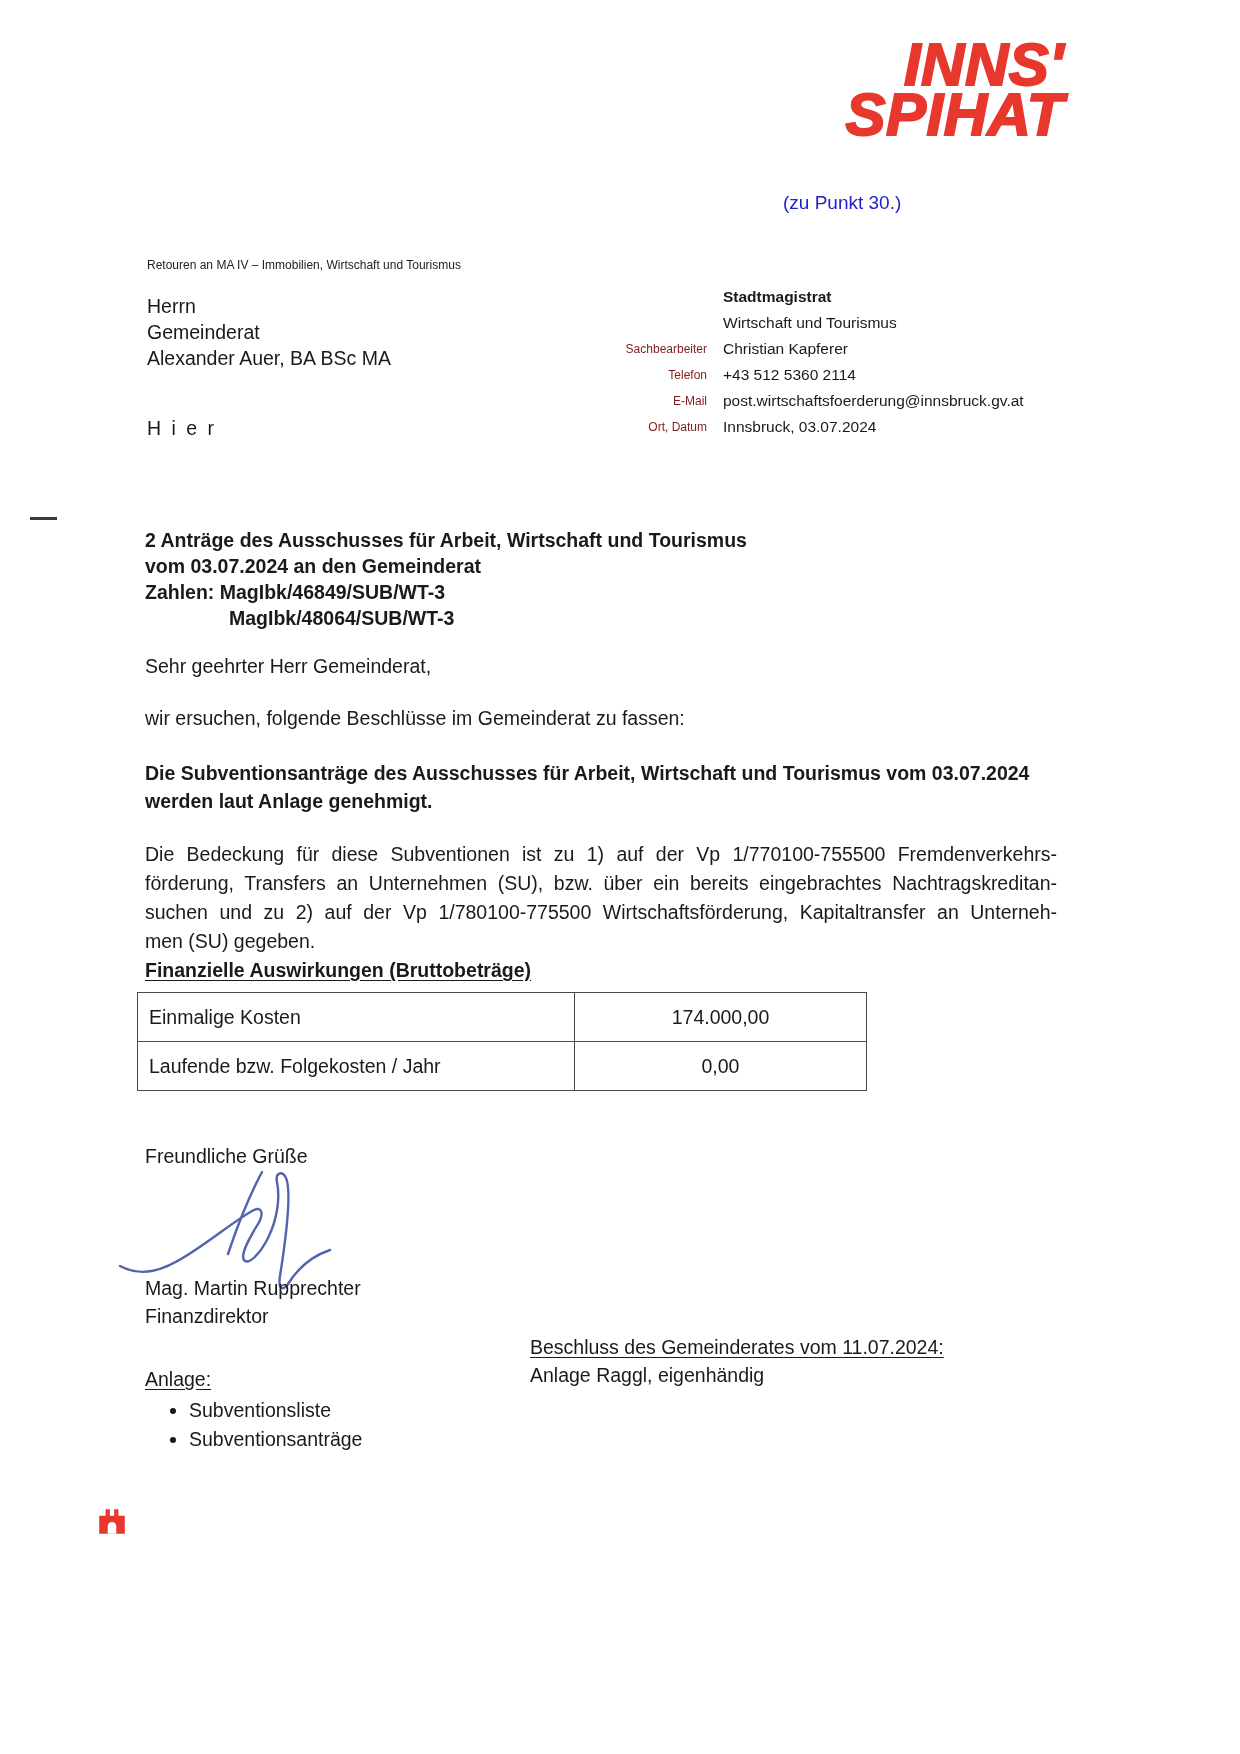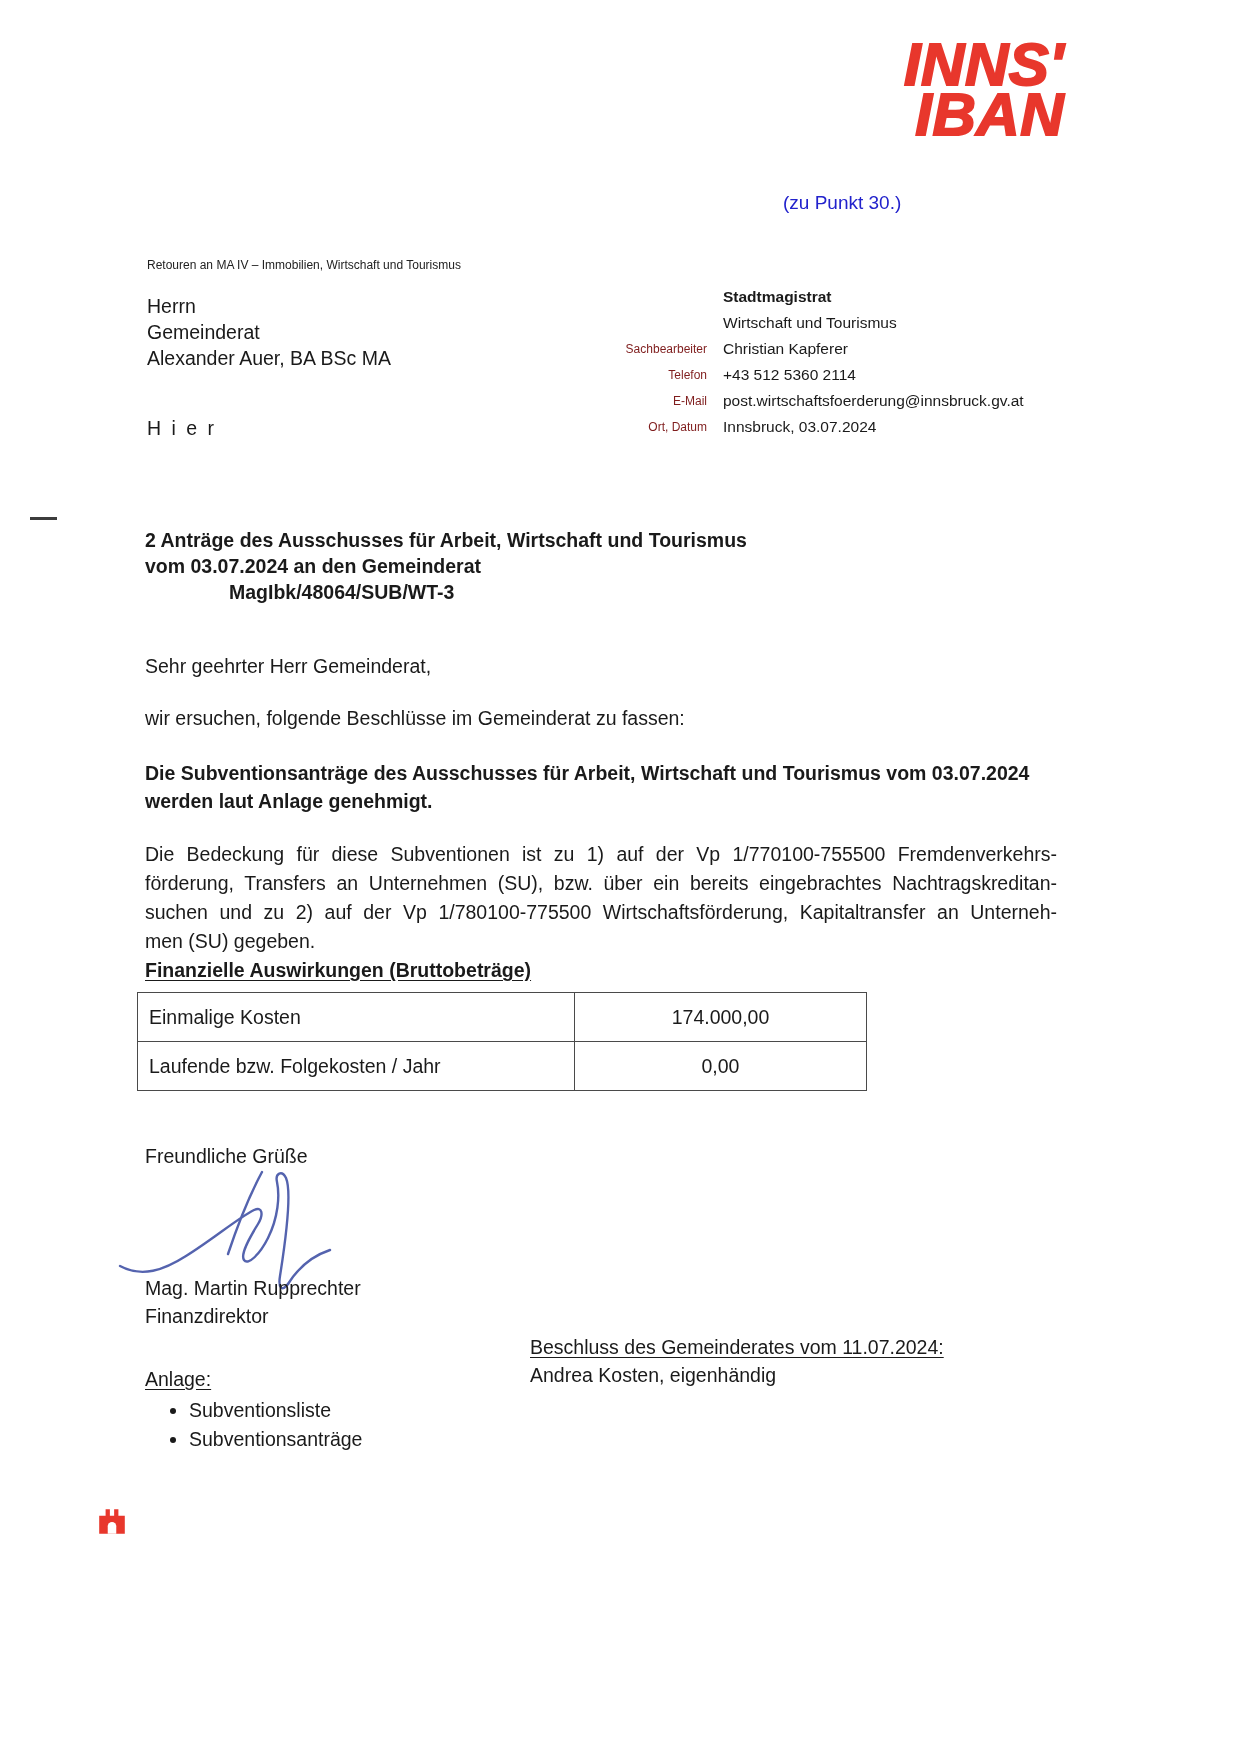--- a/index.html
+++ b/index.html
@@ -203,21 +203,21 @@
     color: #1c1c1c;
   }
 </style>
 </head>
 <body>
 
 <div class="page">
 
   <div class="logo">
     <div>INNS'</div>
-    <div>IBAN</div>
+    <div>SPIHAT</div>
   </div>
 
   <div class="ref-note">(zu Punkt 30.)</div>
 
   <div class="return-address">Retouren an MA IV – Immobilien, Wirtschaft und Tourismus</div>
 
   <div class="recipient">
     <div>Herrn</div>
     <div>Gemeinderat</div>
     <div>Alexander Auer, BA BSc MA</div>
@@ -242,20 +242,21 @@
 
     <div class="lbl">Ort, Datum</div>
     <div class="val">Innsbruck, 03.07.2024</div>
   </div>
 
   <div class="fold-mark"></div>
 
   <div class="subject">
     <div>2 Anträge des Ausschusses für Arbeit, Wirtschaft und Tourismus</div>
     <div>vom 03.07.2024 an den Gemeinderat</div>
+    <div>Zahlen: MagIbk/46849/SUB/WT-3</div>
     <div class="indent">MagIbk/48064/SUB/WT-3</div>
   </div>
 
   <div class="salutation">Sehr geehrter Herr Gemeinderat,</div>
   <div class="request">wir ersuchen, folgende Beschlüsse im Gemeinderat zu fassen:</div>
   <div class="resolution">Die Subventionsanträge des Ausschusses für Arbeit, Wirtschaft und Tourismus vom 03.07.2024 werden laut Anlage genehmigt.</div>
 
   <div class="coverage">
     <div class="cline">Die Bedeckung für diese Subventionen ist zu 1) auf der Vp 1/770100-755500 Fremdenverkehrs-</div>
     <div class="cline">förderung, Transfers an Unternehmen (SU), bzw. über ein bereits eingebrachtes Nachtragskreditan-</div>
@@ -288,21 +289,21 @@
         <path d="M176,126 C186,110 200,98 218,92"></path>
       </g>
     </svg>
   </div>
 
   <div class="signer-name">Mag. Martin Rupprechter</div>
   <div class="signer-title">Finanzdirektor</div>
 
   <div class="decision">
     <div class="dheading">Beschluss des Gemeinderates vom 11.07.2024:</div>
-    <div>Andrea Kosten, eigenhändig</div>
+    <div>Anlage Raggl, eigenhändig</div>
   </div>
 
   <div class="attachments">
     <div class="aheading">Anlage:</div>
     <ul>
       <li>Subventionsliste</li>
       <li>Subventionsanträge</li>
     </ul>
   </div>
 

